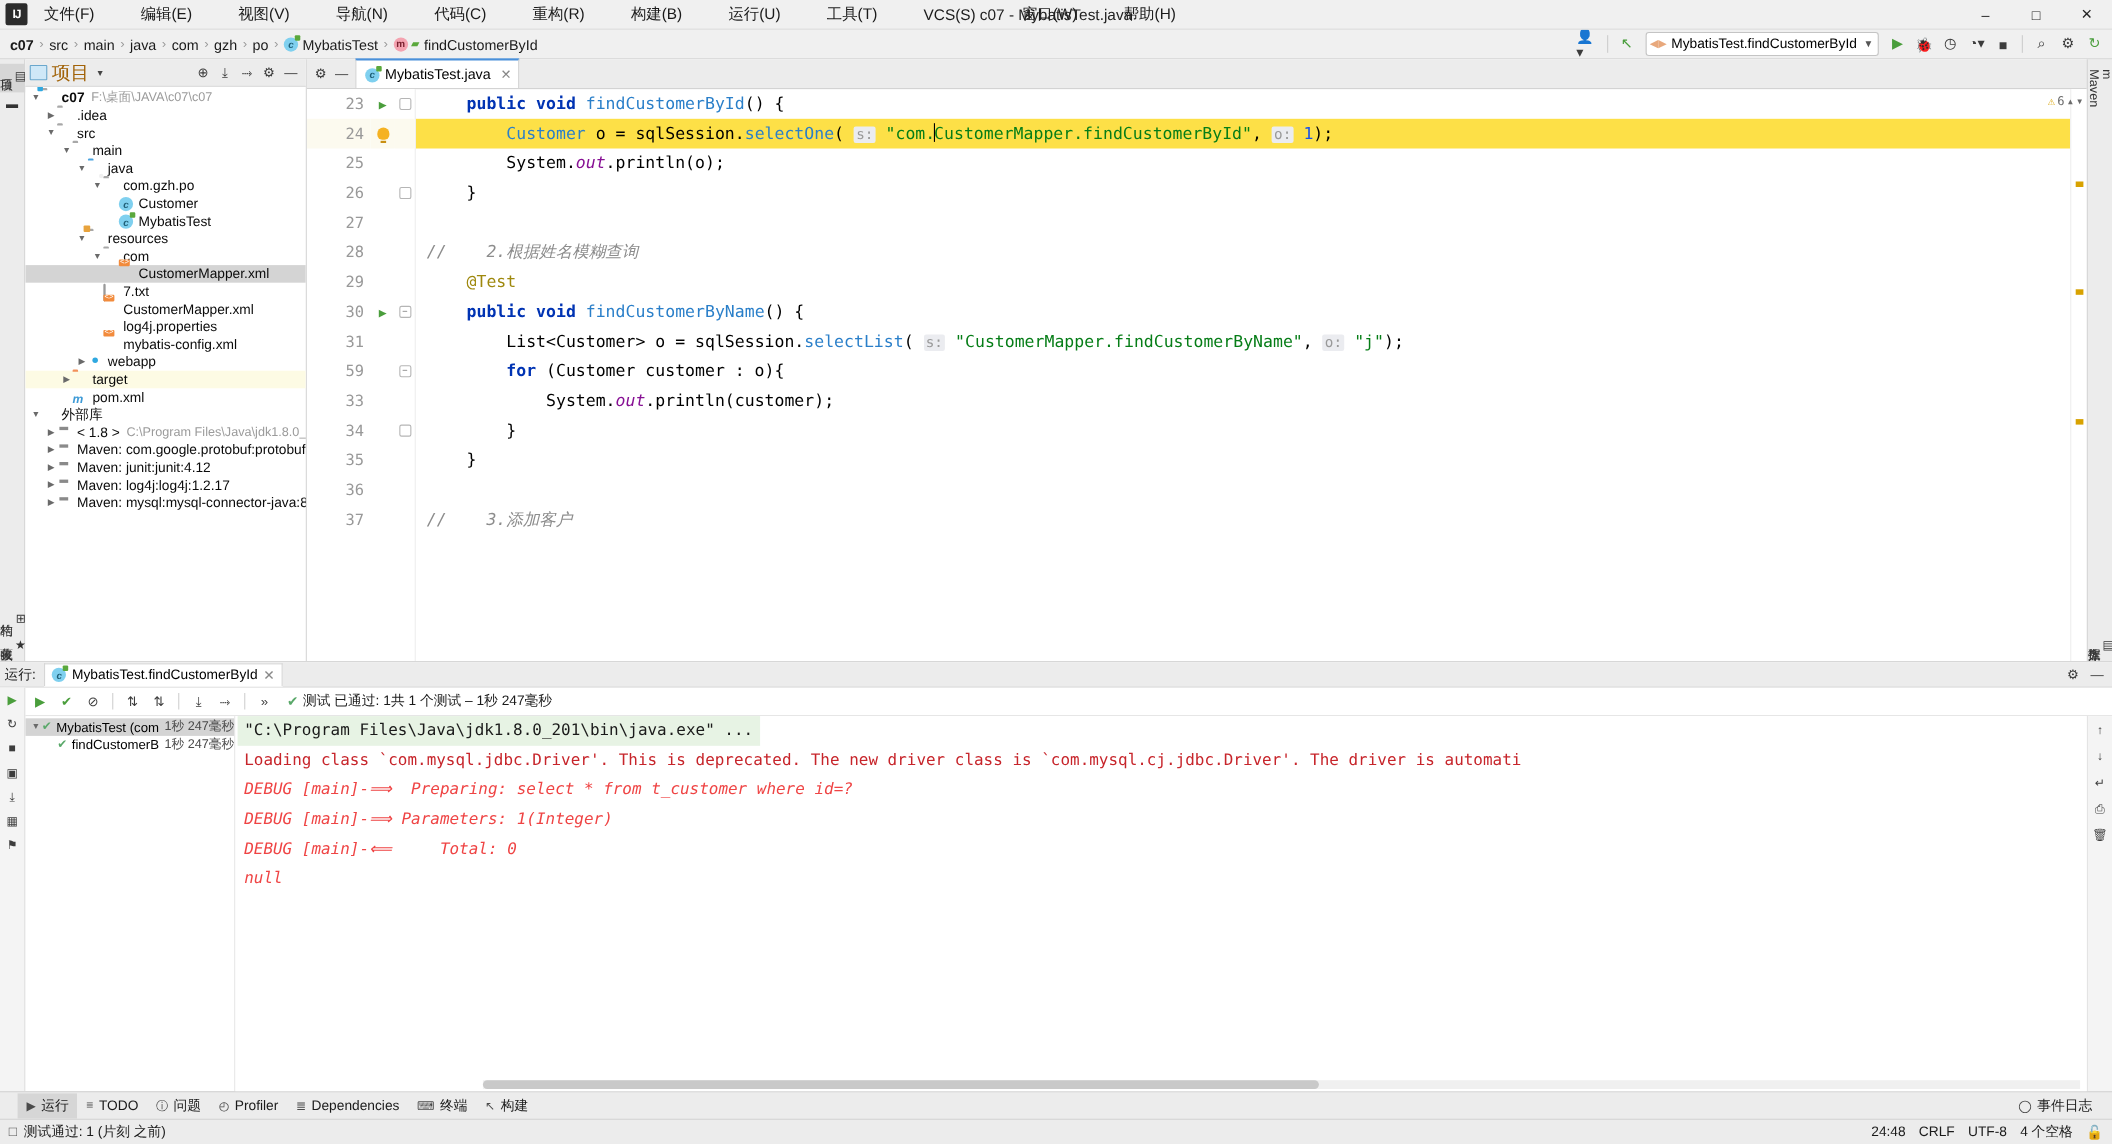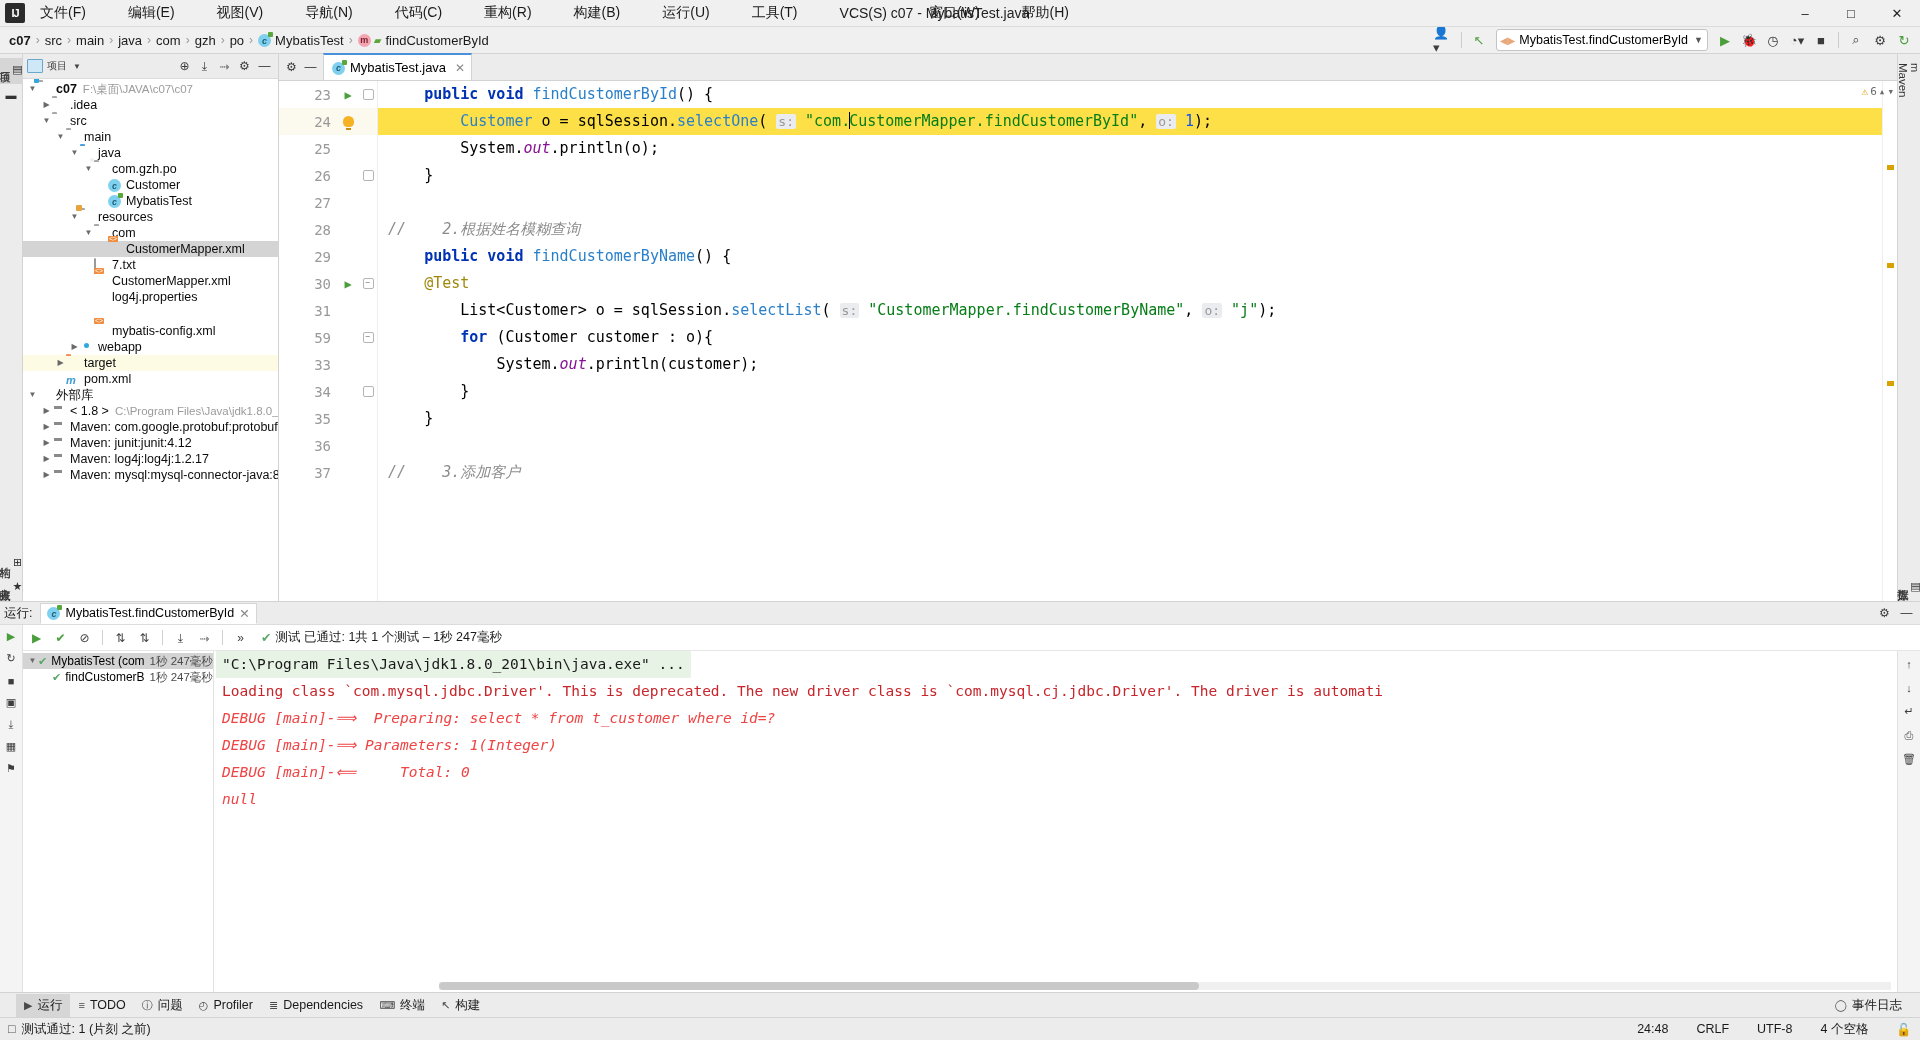--- a/index.html
+++ b/index.html
@@ -49,21 +49,21 @@
   .vtab{writing-mode:vertical-rl;text-orientation:mixed;font-size:11.5px;color:#333;
         padding:5px 2px;white-space:nowrap;}
   .vtab.active{background:#d6d6d6;}
   .vtab .vi{display:block;margin-bottom:3px;font-size:11px;}
 
   
   .project{width:255px;background:#fff;border-right:1px solid #d3d3d3;
            display:flex;flex-direction:column;flex:none;}
   .proj-head{height:24px;background:#ececec;display:flex;align-items:center;
              padding:0 4px;border-bottom:1px solid #dcdcdc;flex:none;}
-  .proj-title{font-size:10px;color:#404040;margin-left:4px;}
+  .proj-title{font-size:17px;color:#a16207;margin-left:4px;}
   .proj-caret{font-size:8px;color:#444;margin-left:6px;}
   .proj-head-right{margin-left:auto;display:flex;align-items:center;gap:1px;}
   .phb{width:19px;height:19px;display:flex;align-items:center;justify-content:center;
        font-size:12px;color:#3b3b3b;}
   .tree{flex:1;overflow:hidden;padding-top:2px;font-size:12.5px;}
   .row{height:16px;display:flex;align-items:center;white-space:nowrap;line-height:16px;}
   .row.sel{background:#d4d4d4;}
   .row.warn{background:#fdfbe4;}
   .arrow{width:11px;text-align:center;font-size:8px;color:#6a6a6a;flex:none;}
   .arrow.none{visibility:hidden;}
@@ -216,21 +216,21 @@
   .toolbtns{height:24px;background:#ececec;border-top:1px solid #d3d3d3;display:flex;
             align-items:center;padding-left:16px;flex:none;}
   .tbi{display:flex;align-items:center;gap:5px;font-size:12.5px;padding:3px 8px;
        color:#1a1a1a;}
   .tbi.active{background:#d6d6d6;}
   .tbi .g{font-size:11px;color:#4a4a4a;}
   .tb-right{margin-left:auto;display:flex;align-items:center;padding-right:10px;}
   .statusbar{height:22px;background:#ececec;border-top:1px solid #d3d3d3;display:flex;
              align-items:center;padding:0 8px;font-size:12.5px;color:#1a1a1a;flex:none;}
   .sb-left{display:flex;align-items:center;gap:6px;}
-  .sb-right{margin-left:auto;display:flex;align-items:center;gap:28px;}
+  .sb-right{margin-left:auto;display:flex;align-items:center;gap:12px;}
 </style>
 </head>
 <body>
 
 <div class="app">
 
   <div class="titlebar">
     <div class="ij-logo">IJ</div>
     <div class="menu">
       <div class="menu-item">文件(F)</div>
@@ -404,21 +404,21 @@
           <div class="row" style="padding-left: 60px;">
             <span class="arrow none"></span>
             <span class="ti"><span class="ic-xml"></span></span>
             <span class="lbl">CustomerMapper.xml</span>
           </div>
           <div class="row" style="padding-left: 60px;">
             <span class="arrow none"></span>
             <span class="ti"><span class="ic-props"></span></span>
             <span class="lbl">log4j.properties</span>
           </div>
-          <div class="row" style="padding-left: 60px; margin-top: 18px;">
+          <div class="row" style="padding-left: 60px;">
             <span class="arrow none"></span>
             <span class="ti"><span class="ic-xml"></span></span>
             <span class="lbl">mybatis-config.xml</span>
           </div>
           <div class="row" style="padding-left: 46px;">
             <span class="arrow">▶</span>
             <span class="ti"><span class="ic-web"></span></span>
             <span class="lbl">webapp</span>
           </div>
           <div class="row warn" style="padding-left: 32px;">
@@ -546,22 +546,22 @@
             <div class="fc"></div>
             <div class="fc"></div>
           </div>
         <div class="codelines" id="codelines">
             <div class="cline"><span>    </span><span class="kw">public </span><span class="kw">void </span><span class="mth">findCustomerById</span><span class="pl">() {</span></div>
             <div class="cline hl"><span>        </span><span class="ty">Customer</span><span class="pl"> o = </span><span class="pl">sqlSession</span><span class="pl">.</span><span class="mth">selectOne</span><span class="pl">( </span><span class="hint">s:</span><span class="pl"> </span><span class="str">"com.</span><span class="caret"></span><span class="str">CustomerMapper.findCustomerById"</span><span class="pl">, </span><span class="hint">o:</span><span class="pl"> </span><span class="num">1</span><span class="pl">);</span></div>
             <div class="cline"><span>        </span><span class="pl">System</span><span class="pl">.</span><span class="fld">out</span><span class="pl">.println(o);</span></div>
             <div class="cline"><span>    </span><span class="pl">}</span></div>
             <div class="cline"><span></span></div>
             <div class="cline"><span></span><span class="cmt">//    2.根据姓名模糊查询</span></div>
+            <div class="cline"><span>    </span><span class="ann">@Test</span></div>
             <div class="cline"><span>    </span><span class="kw">public </span><span class="kw">void </span><span class="mth">findCustomerByName</span><span class="pl">() {</span></div>
-            <div class="cline"><span>    </span><span class="ann">@Test</span></div>
             <div class="cline"><span>        </span><span class="pl">List&lt;Customer&gt; o = </span><span class="pl">sqlSession</span><span class="pl">.</span><span class="mth">selectList</span><span class="pl">( </span><span class="hint">s:</span><span class="pl"> </span><span class="str">"CustomerMapper.findCustomerByName"</span><span class="pl">, </span><span class="hint">o:</span><span class="pl"> </span><span class="str">"j"</span><span class="pl">);</span></div>
             <div class="cline"><span>        </span><span class="kw">for </span><span class="pl">(Customer customer : o){</span></div>
             <div class="cline"><span>            </span><span class="pl">System</span><span class="pl">.</span><span class="fld">out</span><span class="pl">.println(customer);</span></div>
             <div class="cline"><span>        </span><span class="pl">}</span></div>
             <div class="cline"><span>    </span><span class="pl">}</span></div>
             <div class="cline"><span></span></div>
             <div class="cline"><span></span><span class="cmt">//    3.添加客户</span></div>
           </div>
         <div class="edright">
           <div class="insp">

